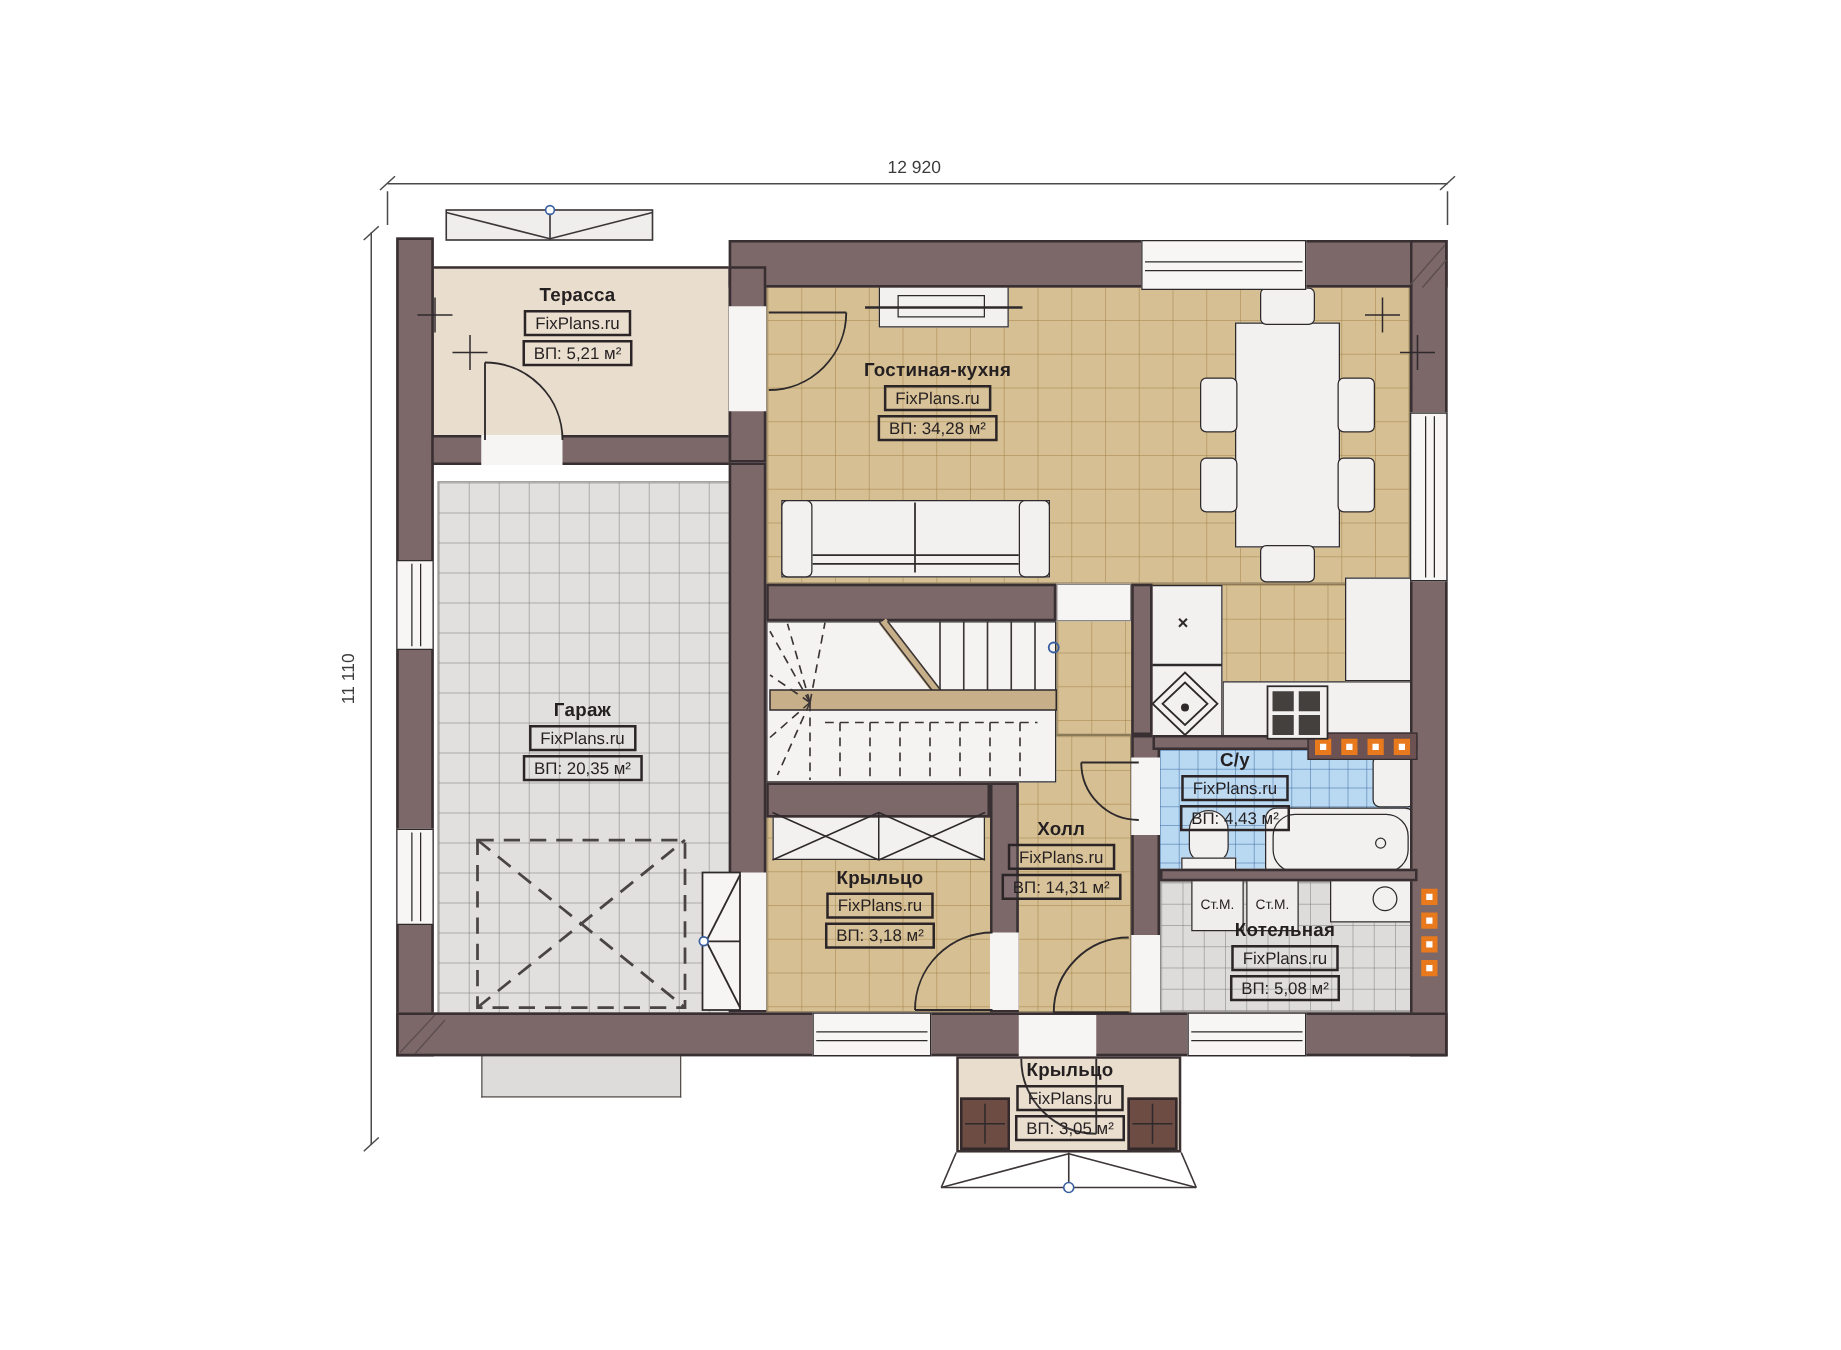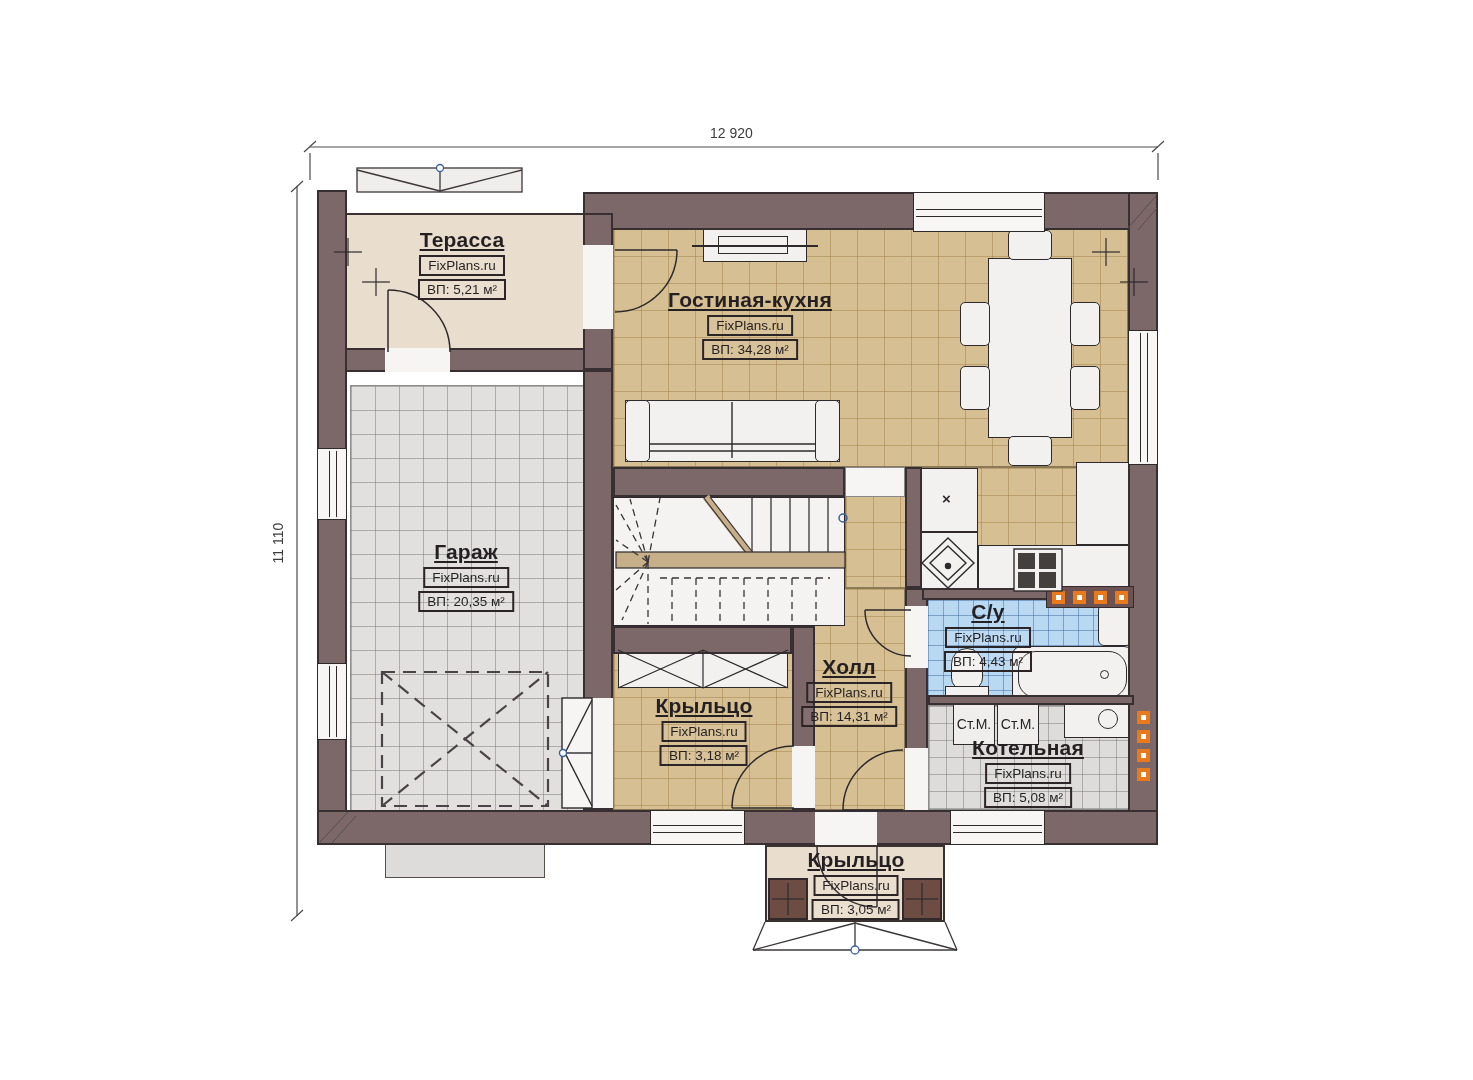--- a/index.html
+++ b/index.html
@@ -35,26 +35,26 @@
   .glass-h{position:absolute;left:2px;right:2px;top:42%;height:6px;border-top:1.5px solid #2e2a2c;border-bottom:1.5px solid #2e2a2c;}
   .glass-v{position:absolute;top:2px;bottom:2px;left:40%;width:6px;border-left:1.5px solid #2e2a2c;border-right:1.5px solid #2e2a2c;}
   .doorgap{position:absolute;background:#f6f5f3;z-index:5;}
   
   .rad-strip{position:absolute;background:#6d5254;border:1.5px solid #332c2e;display:flex;gap:8px;align-items:center;justify-content:center;box-sizing:border-box;z-index:6;}
   .rad-strip.vert{flex-direction:column;background:transparent;border:none;}
   .rad{width:13px;height:13px;background:#e8791d;display:flex;align-items:center;justify-content:center;flex:0 0 auto;}
   .rad::after{content:"";width:5px;height:5px;background:#ffffff;}
   
   .room-label{position:absolute;transform:translateX(-50%);text-align:center;z-index:8;}
-  .room-name{font-weight:bold;font-size:21px;letter-spacing:.2px;white-space:nowrap;margin-bottom:3px;text-decoration:underline;}
+  .room-name{font-weight:bold;font-size:15px;letter-spacing:.2px;white-space:nowrap;margin-bottom:3px;}
   .tag-box{border:2px solid #2b2527;padding:1px 7px;font-size:13.5px;margin:3px auto 0 auto;width:fit-content;white-space:nowrap;background:rgba(255,255,255,0.06);}
   .dim-text{position:absolute;font-size:14px;color:#3c3c3c;z-index:8;white-space:nowrap;}
   svg.overlay{position:absolute;left:0;top:0;z-index:7;pointer-events:none;}
   .washer{position:absolute;background:#efeeec;border:1.6px solid #2e2a2c;box-sizing:border-box;
-          display:flex;align-items:center;justify-content:center;font-size:14px;z-index:3;}
+          display:flex;align-items:center;justify-content:center;font-size:11px;z-index:3;}
   .circle{position:absolute;border:1.6px solid #2e2a2c;border-radius:50%;box-sizing:border-box;z-index:4;}
   .col{position:absolute;background:#6d4c44;border:2px solid #33282a;box-sizing:border-box;z-index:6;}
   .fridge-x{position:absolute;z-index:4;font-size:15px;font-weight:bold;color:#2e2a2c;}
 </style>
 </head>
 <body>
 
 <div id="plan">
 
   <div class="floor plain-beige" style="left:345px;top:213px;width:240px;height:137px;"></div>
@@ -325,21 +325,21 @@
     <div class="tag-box">FixPlans.ru</div>
     <div class="tag-box">ВП: 5,21 м²</div>
   </div>
 
   <div class="room-label" style="left:750px;top:288px;">
     <div class="room-name">Гостиная-кухня</div>
     <div class="tag-box">FixPlans.ru</div>
     <div class="tag-box">ВП: 34,28 м²</div>
   </div>
 
-  <div class="room-label" style="left:466px;top:540px;">
+  <div class="room-label" style="left:466px;top:560px;">
     <div class="room-name">Гараж</div>
     <div class="tag-box">FixPlans.ru</div>
     <div class="tag-box">ВП: 20,35 м²</div>
   </div>
 
   <div class="room-label" style="left:849px;top:655px;">
     <div class="room-name">Холл</div>
     <div class="tag-box">FixPlans.ru</div>
     <div class="tag-box">ВП: 14,31 м²</div>
   </div>

